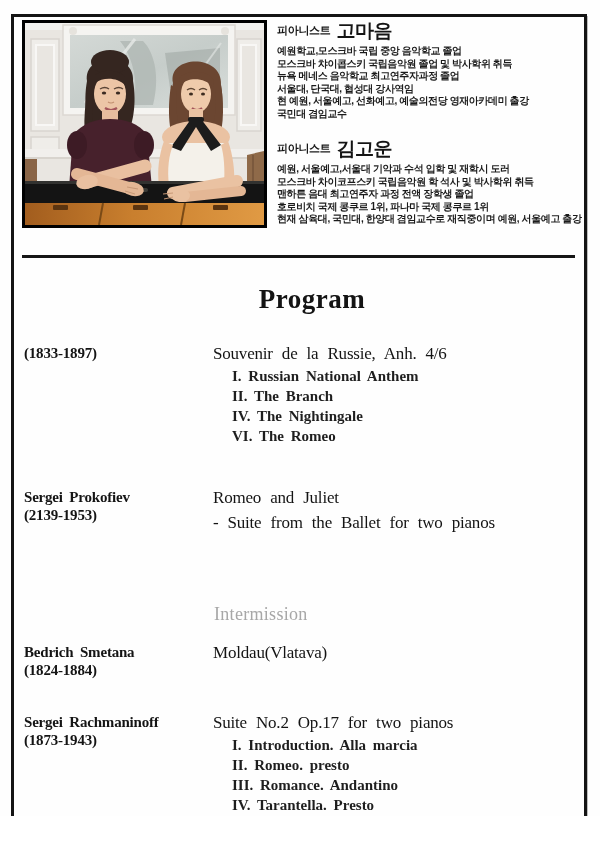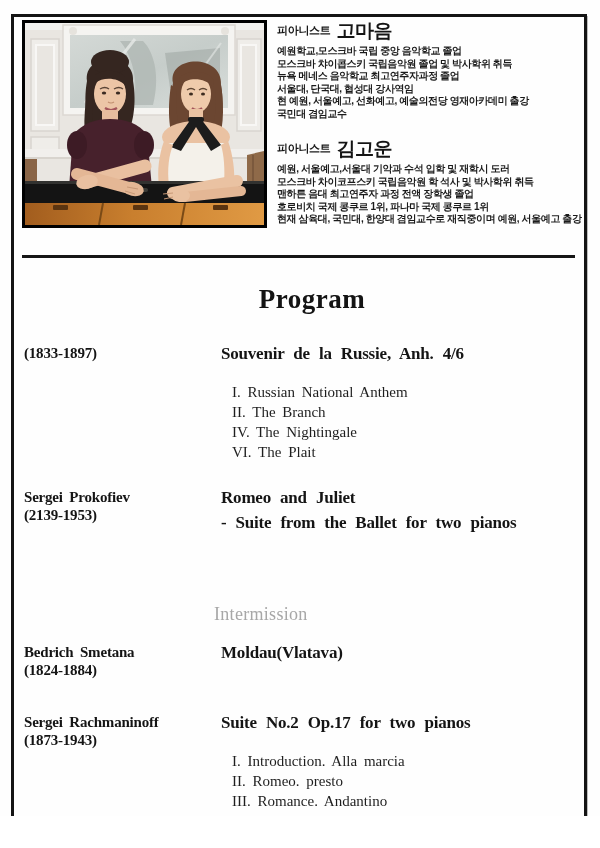--- a/index.html
+++ b/index.html
@@ -35,22 +35,22 @@
   .divider{position:absolute;left:22px;top:255px;width:553px;height:3px;background:#161616;}
   
   .prog-title{
     position:absolute;left:12px;top:284px;width:600px;text-align:center;
     font-size:27px;font-weight:bold;letter-spacing:0.5px;
   }
   .entry{position:absolute;left:24px;width:562px;}
   .entry.e1{top:341px;} .entry.e2{top:485px;} .entry.e3{top:640px;} .entry.e4{top:710px;}
   .composer-col{position:absolute;left:0;top:3px;width:182px;font-size:15px;font-weight:bold;line-height:18px;word-spacing:3px;letter-spacing:-0.2px;}
   .work-col{position:absolute;left:189px;top:0;width:373px;}
-  .work-title{font-size:17px;font-weight:bold;line-height:25px;word-spacing:5px;letter-spacing:-0.2px;margin-left:8px;}
-  .movements{margin-top:16px;padding-left:19px;}
+  .work-title{font-size:17px;font-weight:normal;line-height:25px;word-spacing:5px;letter-spacing:-0.2px;}
+  .movements{margin-top:0;padding-left:19px;font-weight:bold;}
   .movements div{font-size:15px;line-height:20px;word-spacing:3px;color:#1e1e1e;}
   .intermission{
     position:absolute;left:214px;top:568px;font-size:18px;color:#a7a7a7;
     letter-spacing:0.3px;
     margin-top:36px;
   }
   .hidden-empty:empty{display:none;}
 </style>
 </head>
 <body>
@@ -198,21 +198,21 @@
   <div class="entry e1">
     <div class="composer-col">
       <div>(1833-1897)</div>
     </div>
     <div class="work-col">
       <div class="work-title">Souvenir de la Russie, Anh. 4/6</div>
       <div class="movements">
         <div>I. Russian National Anthem</div>
         <div>II. The Branch</div>
         <div>IV. The Nightingale</div>
-        <div>VI. The Plait</div>
+        <div>VI. The Romeo</div>
       </div>
     </div>
   </div>
 
   <div class="entry e2">
     <div class="composer-col">
       <div>Sergei Prokofiev</div>
       <div>(2139-1953)</div>
     </div>
     <div class="work-col">

